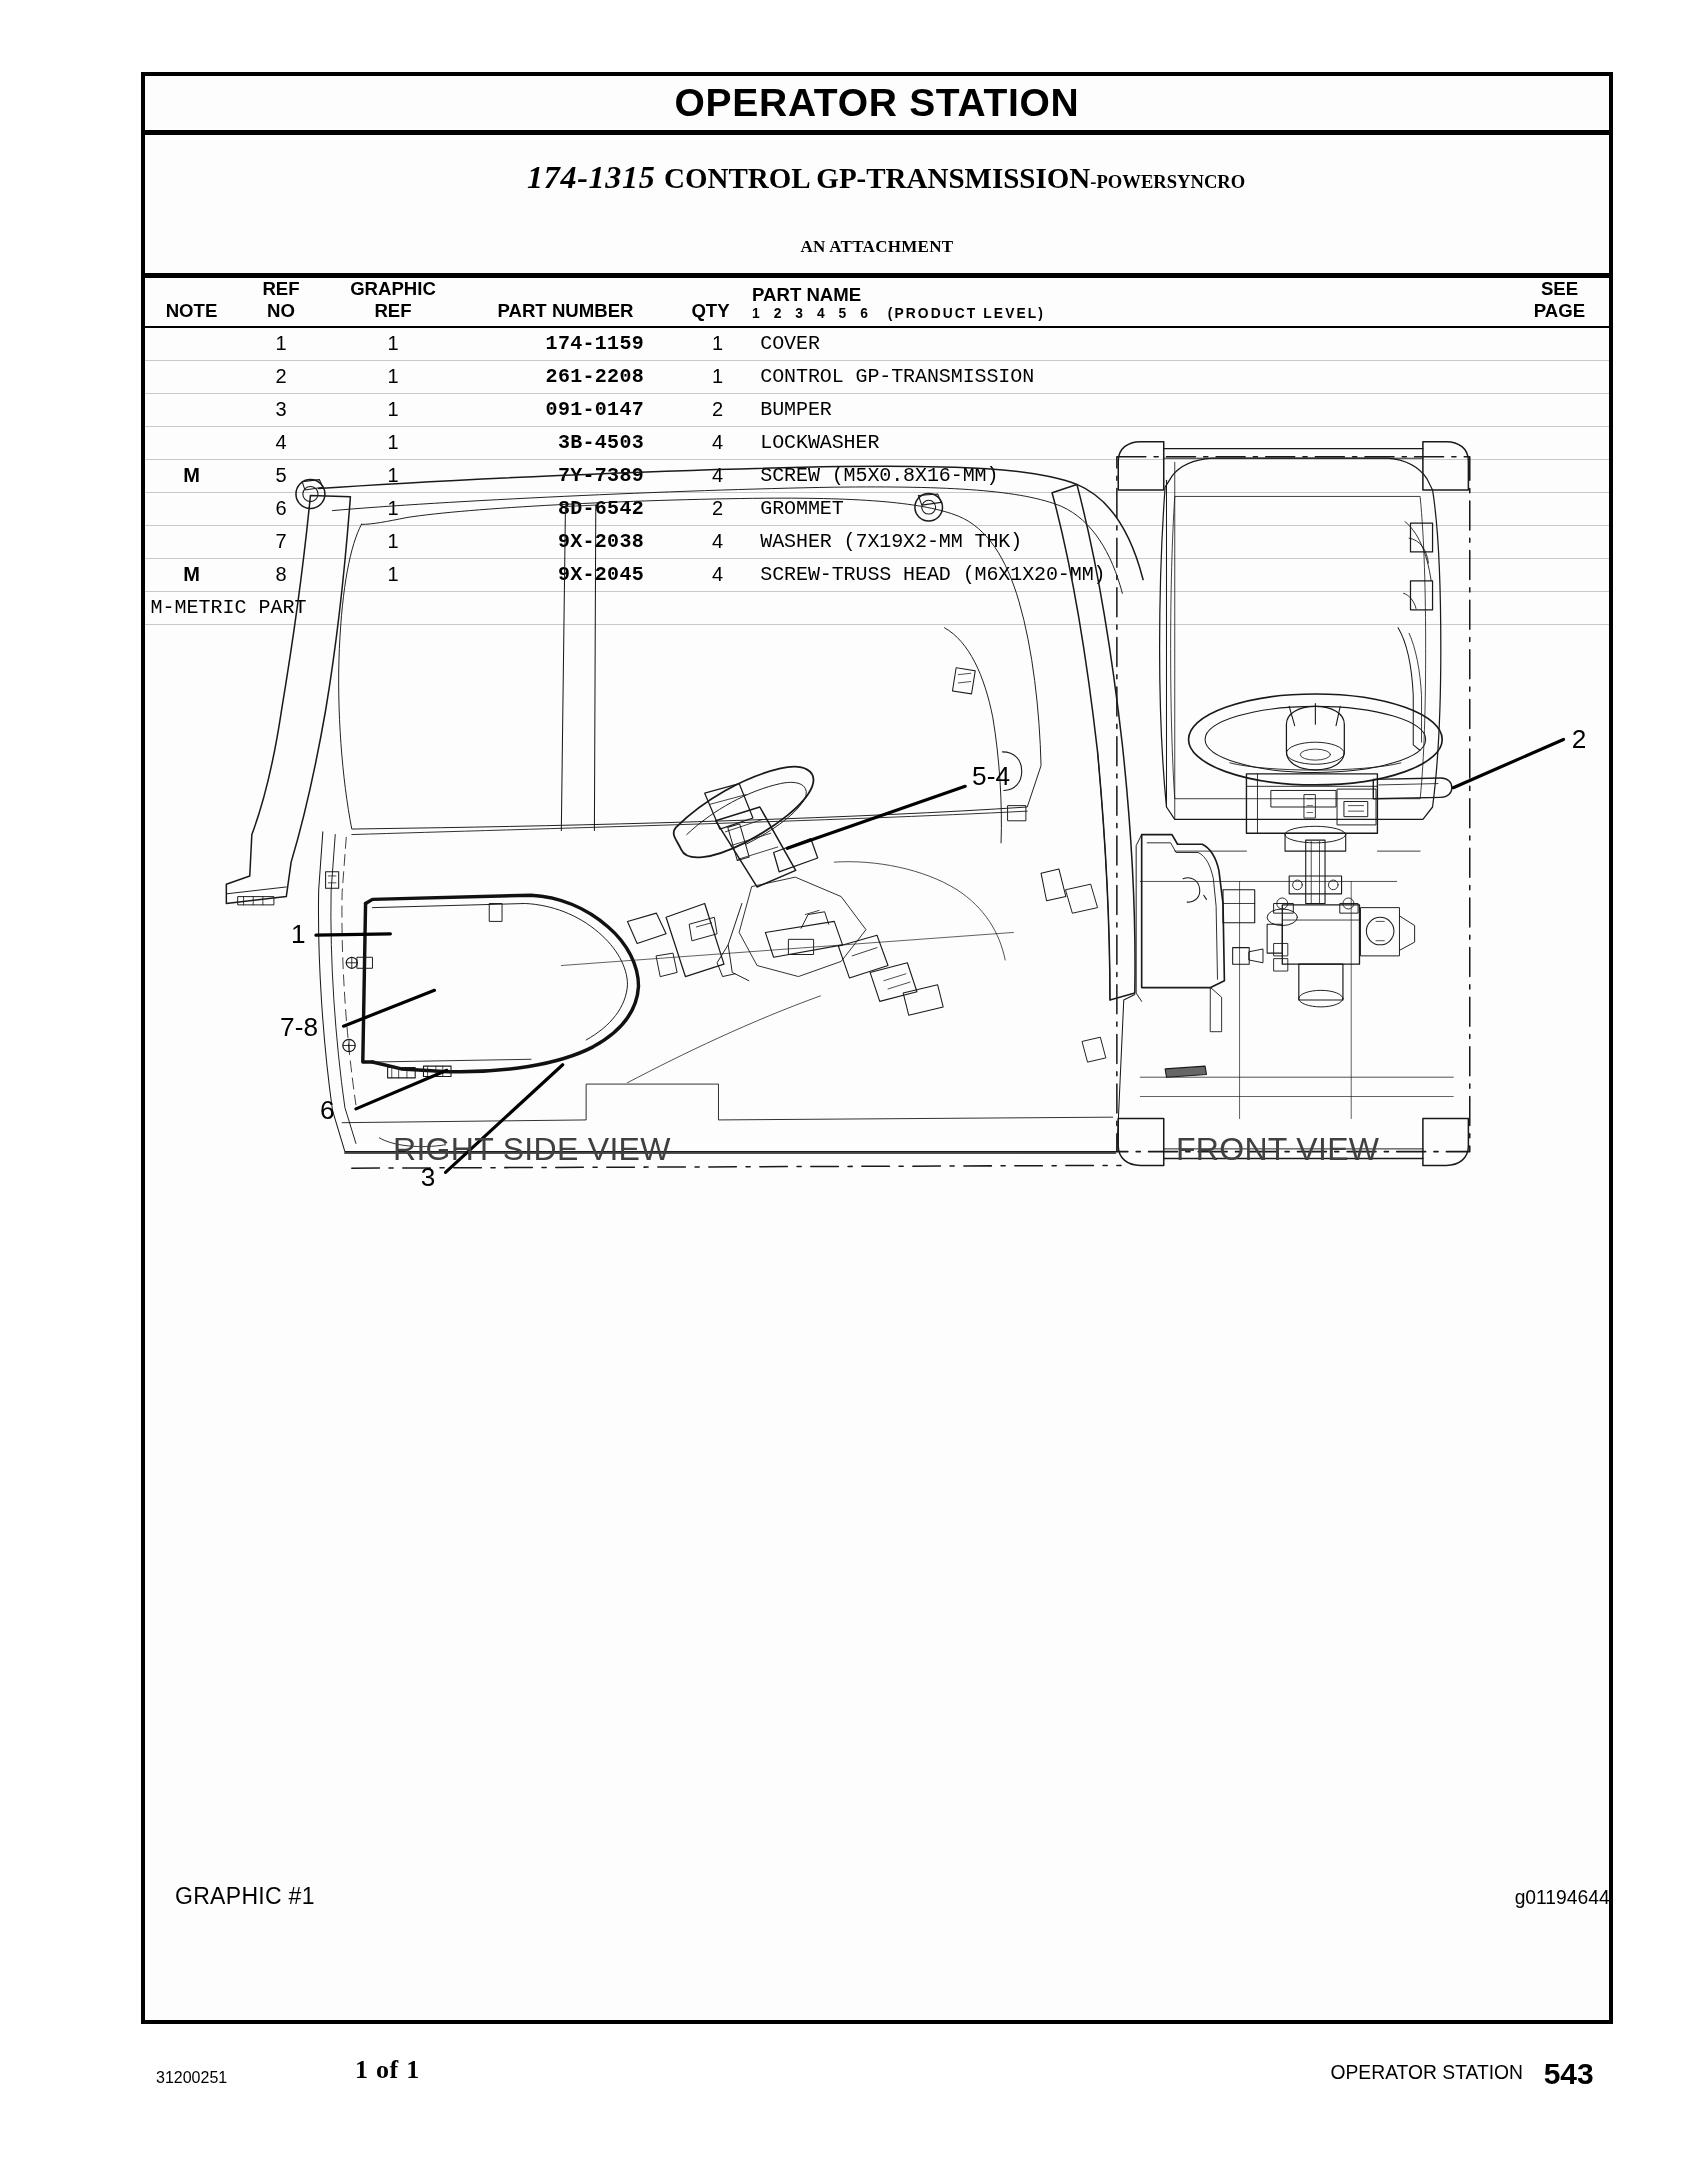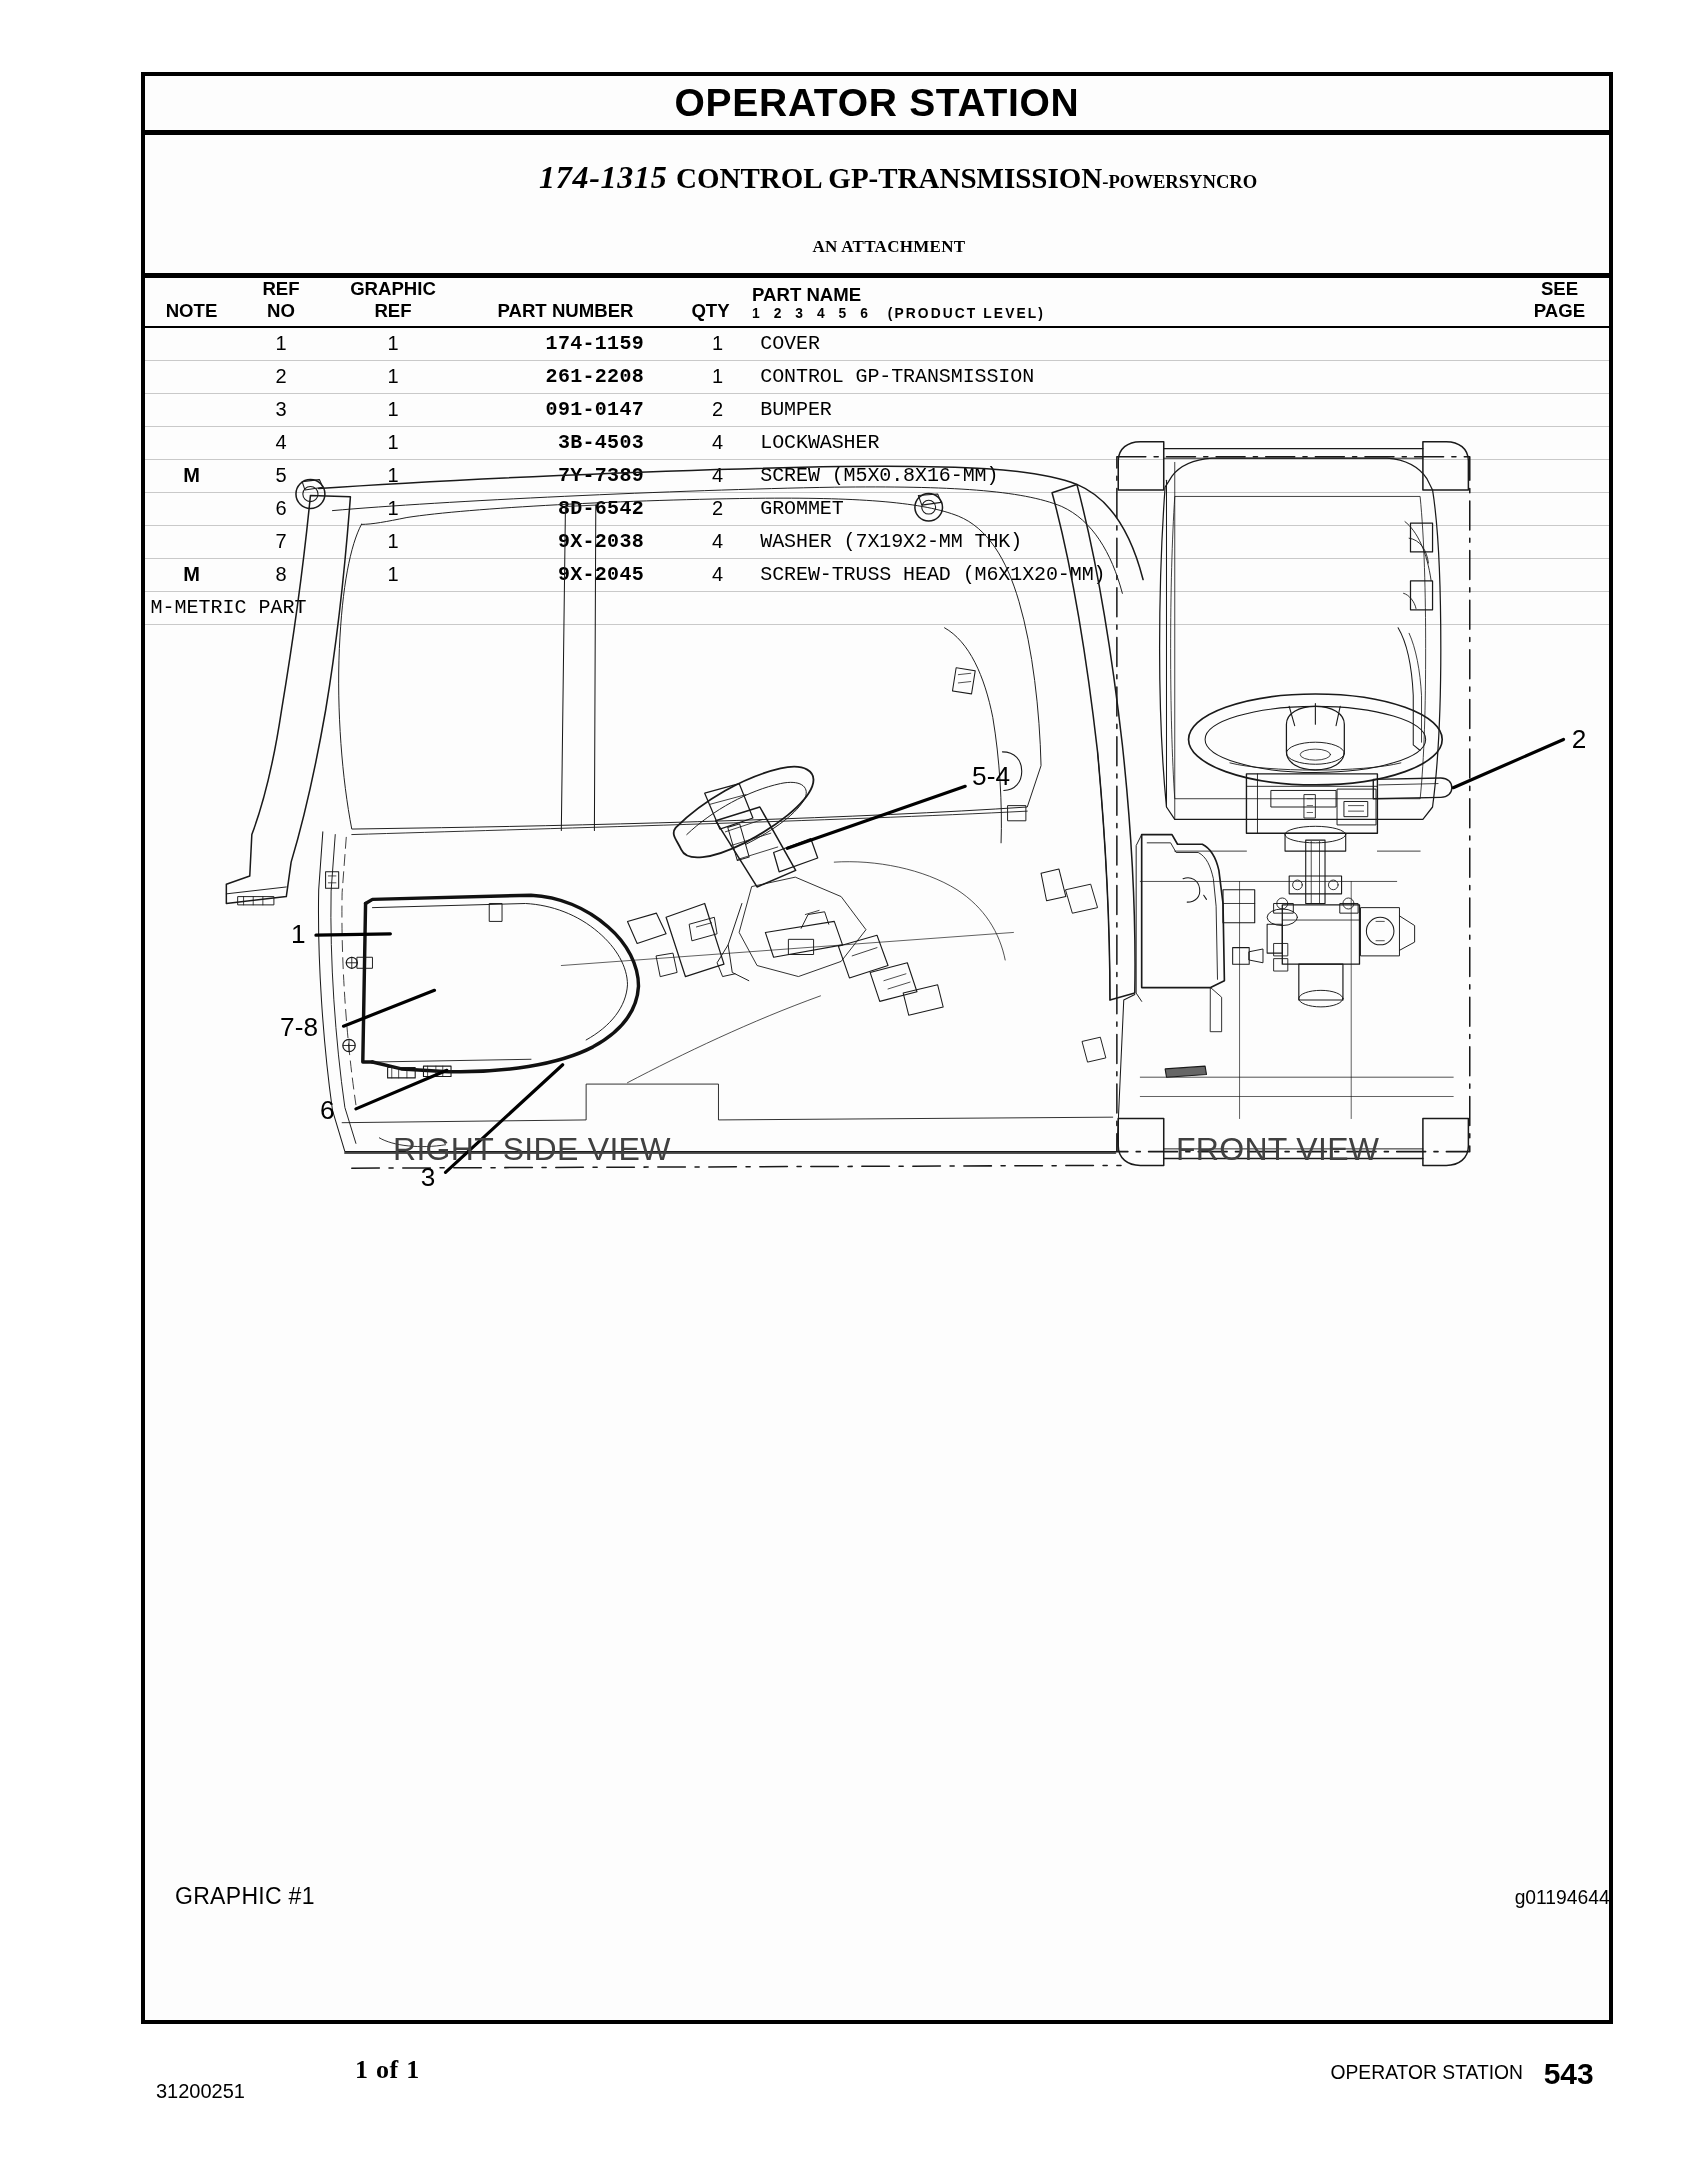--- a/index.html
+++ b/index.html
@@ -43,21 +43,21 @@
   #title-band .maintitle {
     font-size: 39px;
     font-weight: bold;
     letter-spacing: 0.7px;
     white-space: pre;
   }
 
   
   #subtitle-block {
     position: absolute;
-    left: 12px;
+    left: 0;
     top: 59px;
     width: 100%;
     height: 146px;
     box-sizing: border-box;
   }
   .assy-line {
     position: absolute;
     top: 12.4px;
     left: 0;
     width: 100%;
@@ -249,22 +249,22 @@
   #page-footer {
     position: absolute;
     left: 141px;
     top: 2051px;
     width: 1472px;
     height: 48px;
   }
   #footer-docnum {
     position: absolute;
     left: 15px;
-    top: 29px;
-    font-size: 20px;
+    top: 18px;
+    font-size: 16px;
     letter-spacing: 0px;
     white-space: pre;
   }
   #footer-sheet {
     position: absolute;
     left: 214px;
     top: 4.1px;
     font-family: "Liberation Serif", serif;
     font-weight: bold;
     font-size: 26px;

